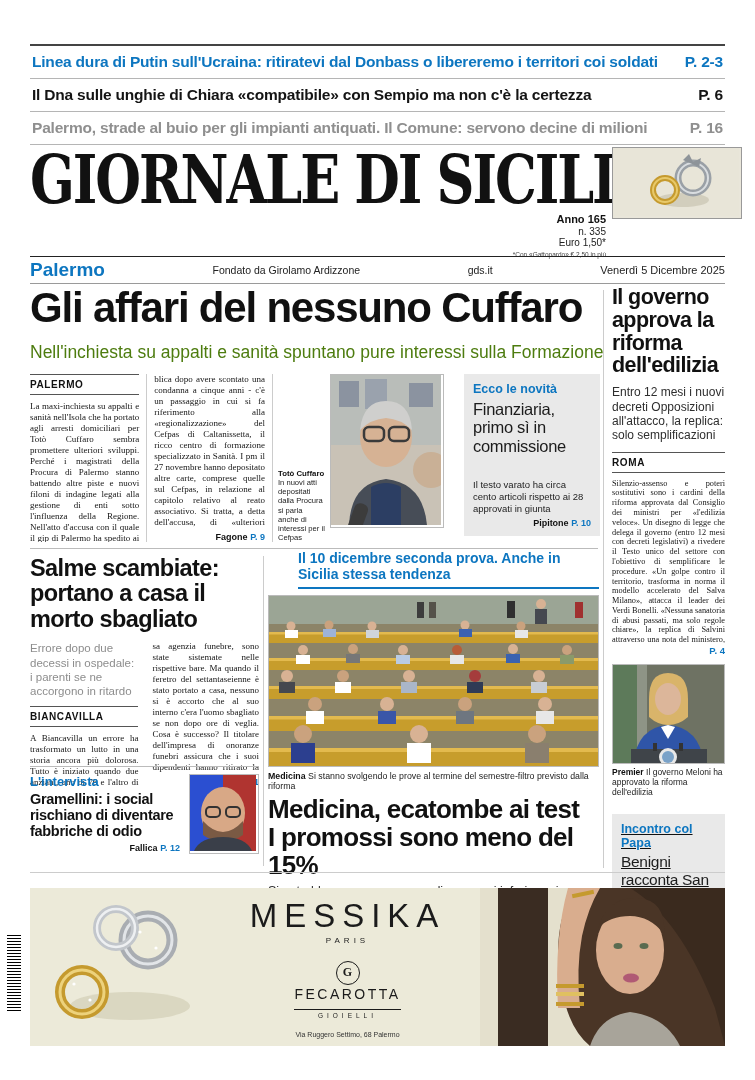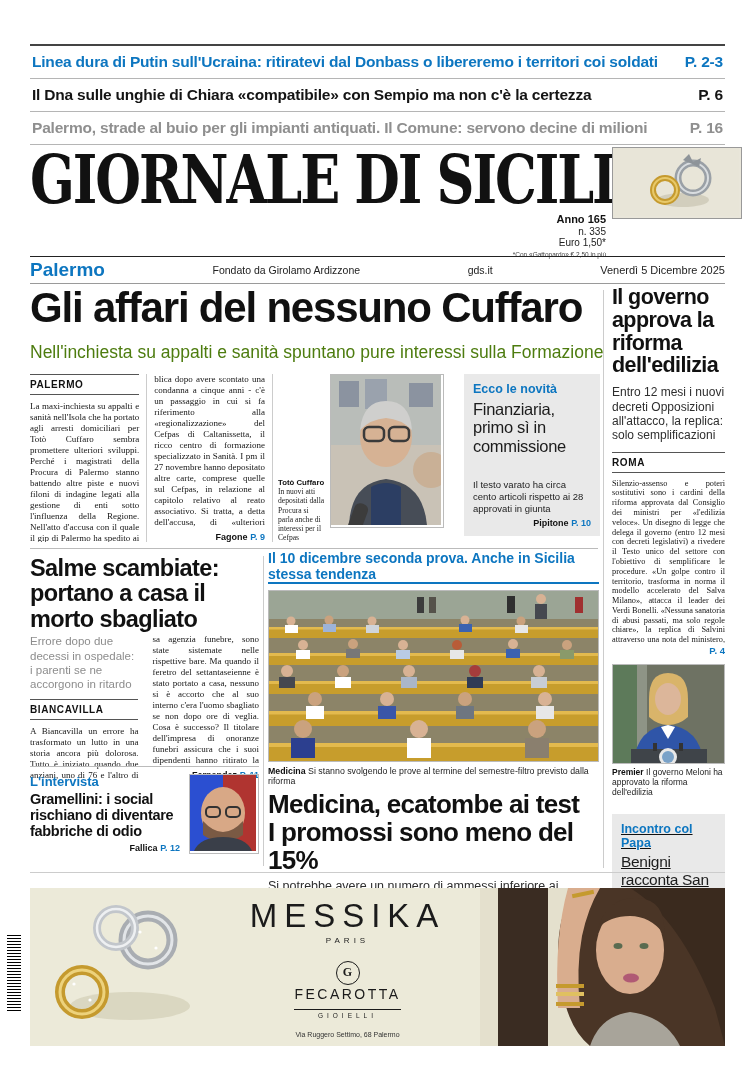--- a/index.html
+++ b/index.html
@@ -33,46 +33,46 @@
   .lead-cols{position:absolute;left:30px;top:374px;width:570px;height:168px;display:flex;}
   .serifbody{font-family:"Liberation Serif",serif;font-size:9px;line-height:1.22;text-align:justify;color:#151515;}
   .lcol1{width:130px;padding-right:7px;border-right:1px solid #ccc;overflow:hidden;}
   .lcol2{width:132px;padding:0 7px;border-right:1px solid #ccc;overflow:hidden;display:flex;flex-direction:column;}
   .kicker{font-size:10px;font-weight:bold;letter-spacing:.6px;border-top:1px solid #555;border-bottom:1px solid #555;
           padding:4px 0;margin-bottom:6px;}
   .byline{font-size:9px;text-align:right;margin-top:3px;}
   .byline .by{font-weight:bold;color:#111;} .byline .pg{font-weight:bold;color:#0d76c0;}
   .capcol{width:56px;padding:0 5px;display:flex;flex-direction:column;justify-content:flex-end;overflow:hidden;}
   .capcol .ct{font-size:7.8px;font-weight:bold;line-height:1.2;}
-  .capcol .cc{font-size:7.6px;line-height:1.2;color:#222;font-family:Liberation Serif, serif;}
+  .capcol .cc{font-size:7.6px;line-height:1.2;color:#222;}
   .lead-photo{width:112px;height:152px;border:1px solid #bbb;overflow:hidden;flex:none;}
   .graybox{width:136px;height:162px;background:#e9e9e9;margin-left:20px;padding:8px 9px;box-sizing:border-box;
            display:flex;flex-direction:column;flex:none;}
   .gb-kicker{color:#0d76c0;font-weight:bold;font-size:12.5px;margin-bottom:4px;}
   .gb-head{font-size:16.5px;line-height:1.12;color:#1c1c1c;font-weight:400;letter-spacing:-0.3px;}
   .gb-text{font-size:9.5px;line-height:1.25;color:#222;margin-top:auto;}
   
   .hrule{position:absolute;background:#bbb;height:1px;}
   .vrule{position:absolute;background:#ccc;width:1px;}
   
   .salme{position:absolute;left:30px;top:556px;width:229px;}
   .salme-head{font-size:23.5px;font-weight:bold;letter-spacing:-0.6px;line-height:1.08;}
-  .salme-cols{display:flex;margin-top:2px;height:146px;overflow:hidden;}
+  .salme-cols{display:flex;margin-top:9px;height:146px;overflow:hidden;}
   .scol1{width:112px;padding-right:7px;}
   .scol2{width:110px;padding-left:7px;display:flex;flex-direction:column;}
   .deck-gray{font-size:11.5px;color:#8d8d8d;line-height:1.25;margin-bottom:7px;}
   
   .intervista{position:absolute;left:30px;top:774px;width:229px;height:92px;}
   .iv-photo{float:right;width:68px;height:78px;border:1px solid #bbb;margin-left:6px;overflow:hidden;}
   .iv-kicker{color:#0d76c0;font-weight:bold;font-size:13px;}
   .iv-head{font-size:14.5px;font-weight:bold;line-height:1.12;letter-spacing:-0.3px;margin-top:2px;}
   .iv-quote{font-family:"Liberation Serif",serif;font-size:9.5px;line-height:1.25;text-align:justify;margin-top:6px;color:#151515;}
   
   .medicina{position:absolute;left:268px;top:550px;width:331px;}
-  .med-kicker{color:#0d76c0;font-weight:bold;font-size:14px;border-bottom:2px solid #0d76c0;}
+  .med-kicker{color:#0d76c0;font-weight:bold;font-size:14px;padding-bottom:5px;border-bottom:2px solid #0d76c0;margin-left:30px;}
   .med-photo{width:331px;height:172px;margin-top:6px;overflow:hidden;border:1px solid #bbb;box-sizing:border-box;}
   .med-cap{font-size:8.8px;color:#222;margin-top:4px;}
   .med-cap b{color:#111;}
   .med-head{font-size:26px;font-weight:bold;letter-spacing:-0.7px;line-height:1.07;margin-top:5px;}
   .med-deck{font-size:12.5px;color:#2e2e2e;margin-top:5px;display:flex;justify-content:space-between;align-items:flex-end;}
   .med-deck .pg{color:#0d76c0;font-weight:bold;font-size:10px;margin-left:8px;white-space:nowrap;}
   
   .rightcol{position:absolute;left:612px;top:286px;width:113px;}
   .rc-head{font-size:21.5px;font-weight:bold;letter-spacing:-0.6px;line-height:1.06;}
   .rc-deck{font-size:12px;color:#2e2e2e;line-height:1.2;margin-top:8px;}

